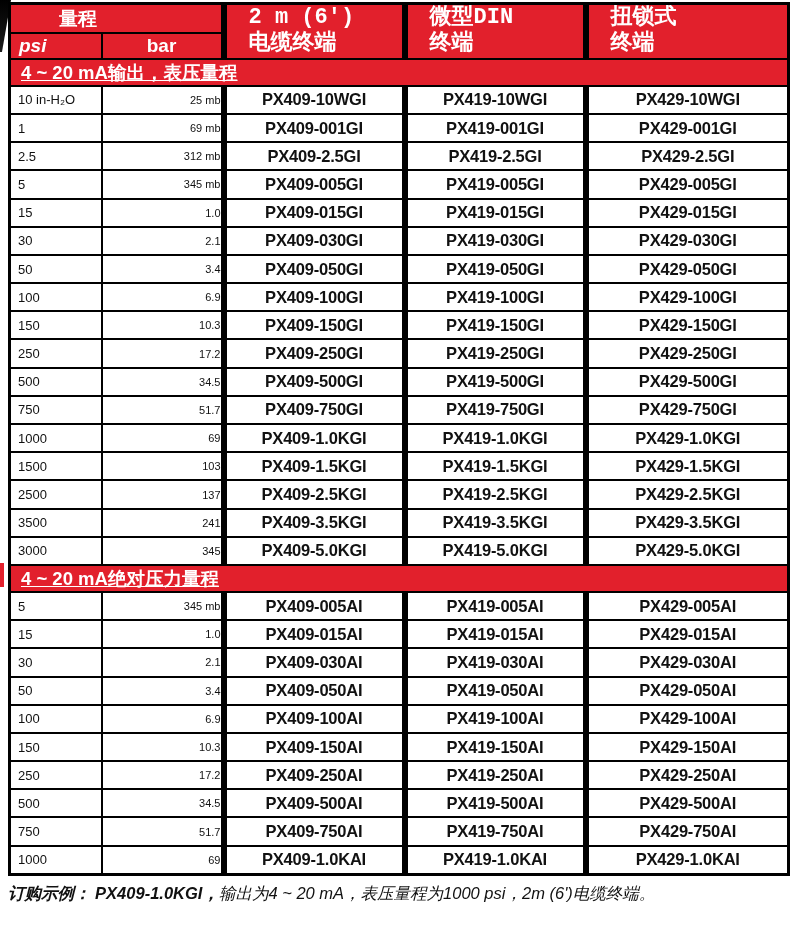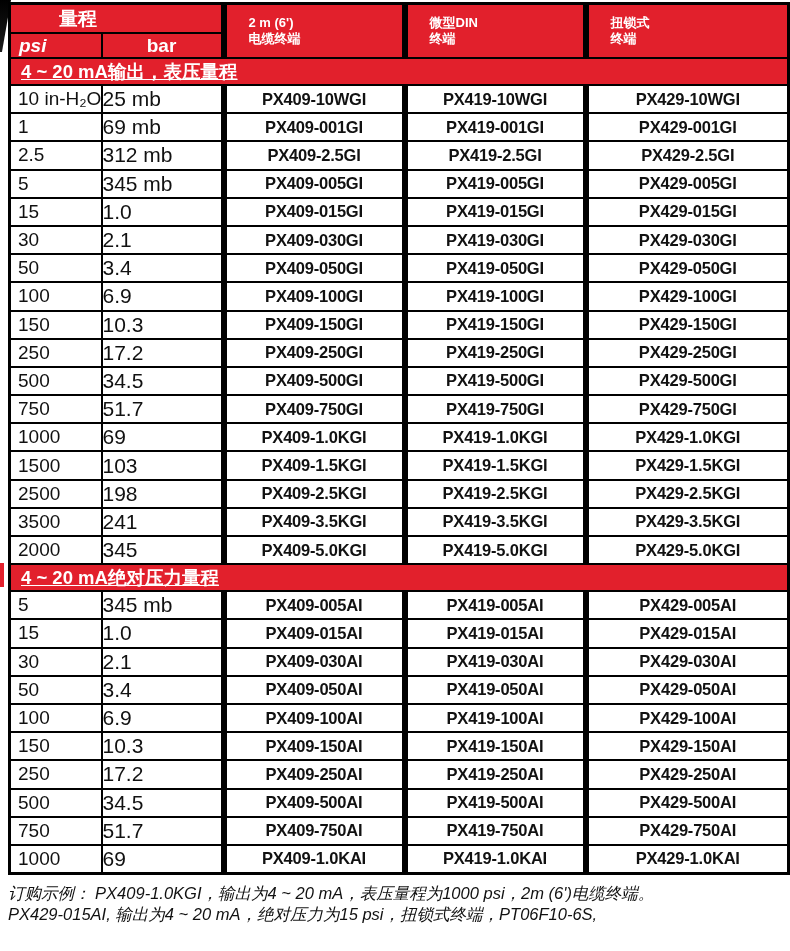--- a/index.html
+++ b/index.html
@@ -35,39 +35,40 @@
     overflow:hidden;
     white-space:nowrap;
   }
   .red-bg, thead th{background:var(--red,#E2202C);color:#fff;}
   thead th{font-weight:bold;vertical-align:middle;}
   th.h-range{height:27px;text-align:left;padding-left:48px;font-size:19px;}
   th.h-psi{height:23px;text-align:left;padding-left:8px;font-size:19px;font-style:italic;}
   th.h-bar{height:23px;text-align:center;font-size:19px;margin-left:48px;}
   th.h-grp{
     text-align:left;padding-left:22px;
-    font-size:13px;line-height:1.2;
+    font-size:22px;line-height:1.2;
     white-space:pre-line;
+    font-family:Liberation Mono, monospace;
   }
   .thick{border-left:6px solid #000;}
   td.band{
     background:var(--red,#E2202C);color:#fff;
     font-weight:bold;font-size:18.5px;
     text-align:left;padding-left:10px;height:24px;text-decoration:underline;
   }
-  td.c-psi{height:26.2px;text-align:left;padding-left:7px;font-size:19px;}
-  td.c-bar{height:26.2px;text-align:left;font-size:21px;}
+  td.c-psi{height:26.2px;text-align:left;padding-left:7px;font-size:13px;}
+  td.c-bar{height:26.2px;text-align:right;font-size:11px;}
   td.c-part{height:26.2px;text-align:center;font-size:16.5px;font-weight:bold;letter-spacing:-0.2px;}
   
   .footer{
     position:absolute;left:8px;top:883px;width:778px;
     font-style:italic;font-size:16.5px;line-height:21px;
     color:#111;
   }
-  .footer .fb{font-weight:normal;margin-top:34px;}
+  .footer .fb{font-weight:bold;margin-top:34px;}
   .footer .fr{font-weight:normal;}
 </style>
 </head>
 <body>
 
 <div class="page">
 
   <div class="corner-wedge"></div>
   <div class="edge-speck"></div>
 
@@ -192,34 +193,34 @@
           </tr>
           <tr>
             <td class="c-psi">1500</td>
             <td class="c-bar">103</td>
             <td class="c-part thick">PX409-1.5KGI</td>
             <td class="c-part thick">PX419-1.5KGI</td>
             <td class="c-part thick">PX429-1.5KGI</td>
           </tr>
           <tr>
             <td class="c-psi">2500</td>
-            <td class="c-bar">198</td>
+            <td class="c-bar">137</td>
             <td class="c-part thick">PX409-2.5KGI</td>
             <td class="c-part thick">PX419-2.5KGI</td>
             <td class="c-part thick">PX429-2.5KGI</td>
           </tr>
           <tr>
             <td class="c-psi">3500</td>
             <td class="c-bar">241</td>
             <td class="c-part thick">PX409-3.5KGI</td>
             <td class="c-part thick">PX419-3.5KGI</td>
             <td class="c-part thick">PX429-3.5KGI</td>
           </tr>
           <tr>
-            <td class="c-psi">2000</td>
+            <td class="c-psi">3000</td>
             <td class="c-bar">345</td>
             <td class="c-part thick">PX409-5.0KGI</td>
             <td class="c-part thick">PX419-5.0KGI</td>
             <td class="c-part thick">PX429-5.0KGI</td>
           </tr>
           <tr>
             <td colspan="5" class="band">4 ~ 20 mA绝对压力量程</td>
           </tr>
           <tr>
             <td class="c-psi">5</td>
@@ -290,16 +291,15 @@
             <td class="c-part thick">PX409-1.0KAI</td>
             <td class="c-part thick">PX419-1.0KAI</td>
             <td class="c-part thick">PX429-1.0KAI</td>
           </tr>
         </tbody>
     </table>
   </div>
 
   <div class="footer">
       <div><span class="fb">订购示例：  </span><span class="fb">PX409-1.0KGI，</span><span class="fr">输出为4 ~ 20 mA，表压量程为1000 psi，2m (6')电缆终端。</span></div>
-      <div><span class="fb">PX429-015AI,</span><span class="fr"> 输出为4 ~ 20 mA，绝对压力为15 psi，扭锁式终端，</span><span class="fb">PT06F10-6S,</span></div>
     </div>
 
 </div>
 
 </body></html>

